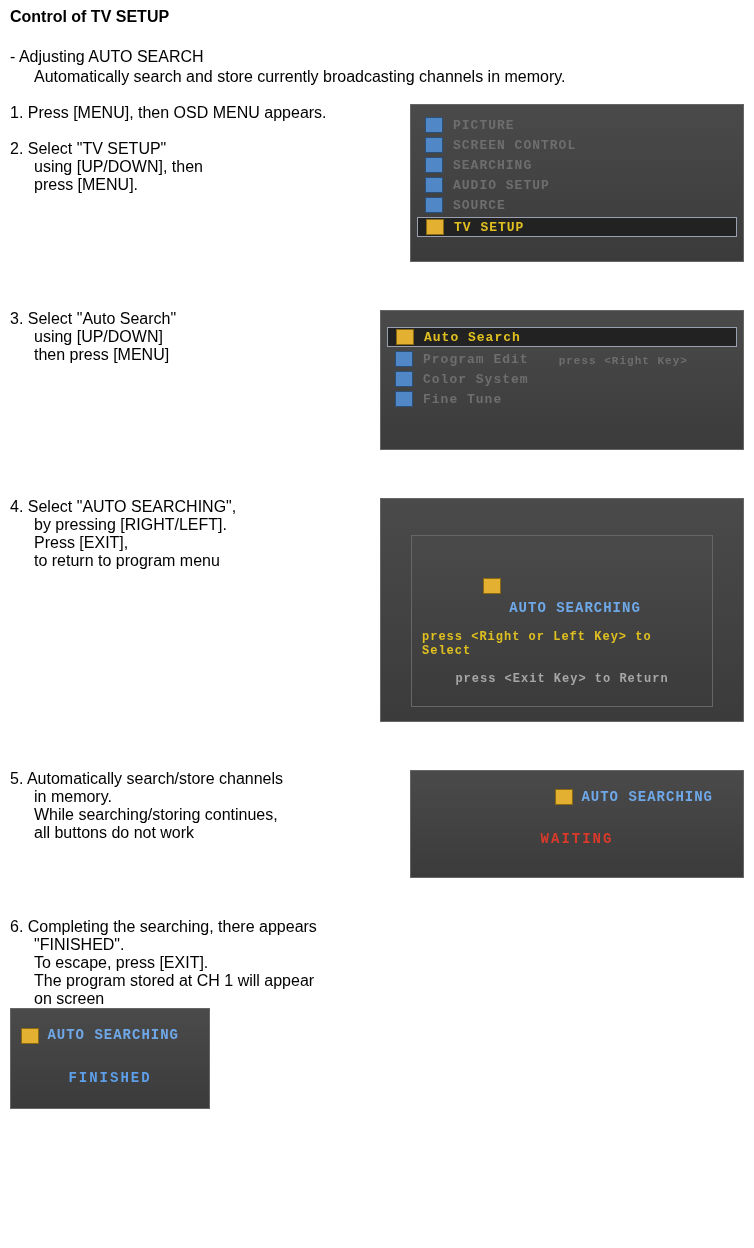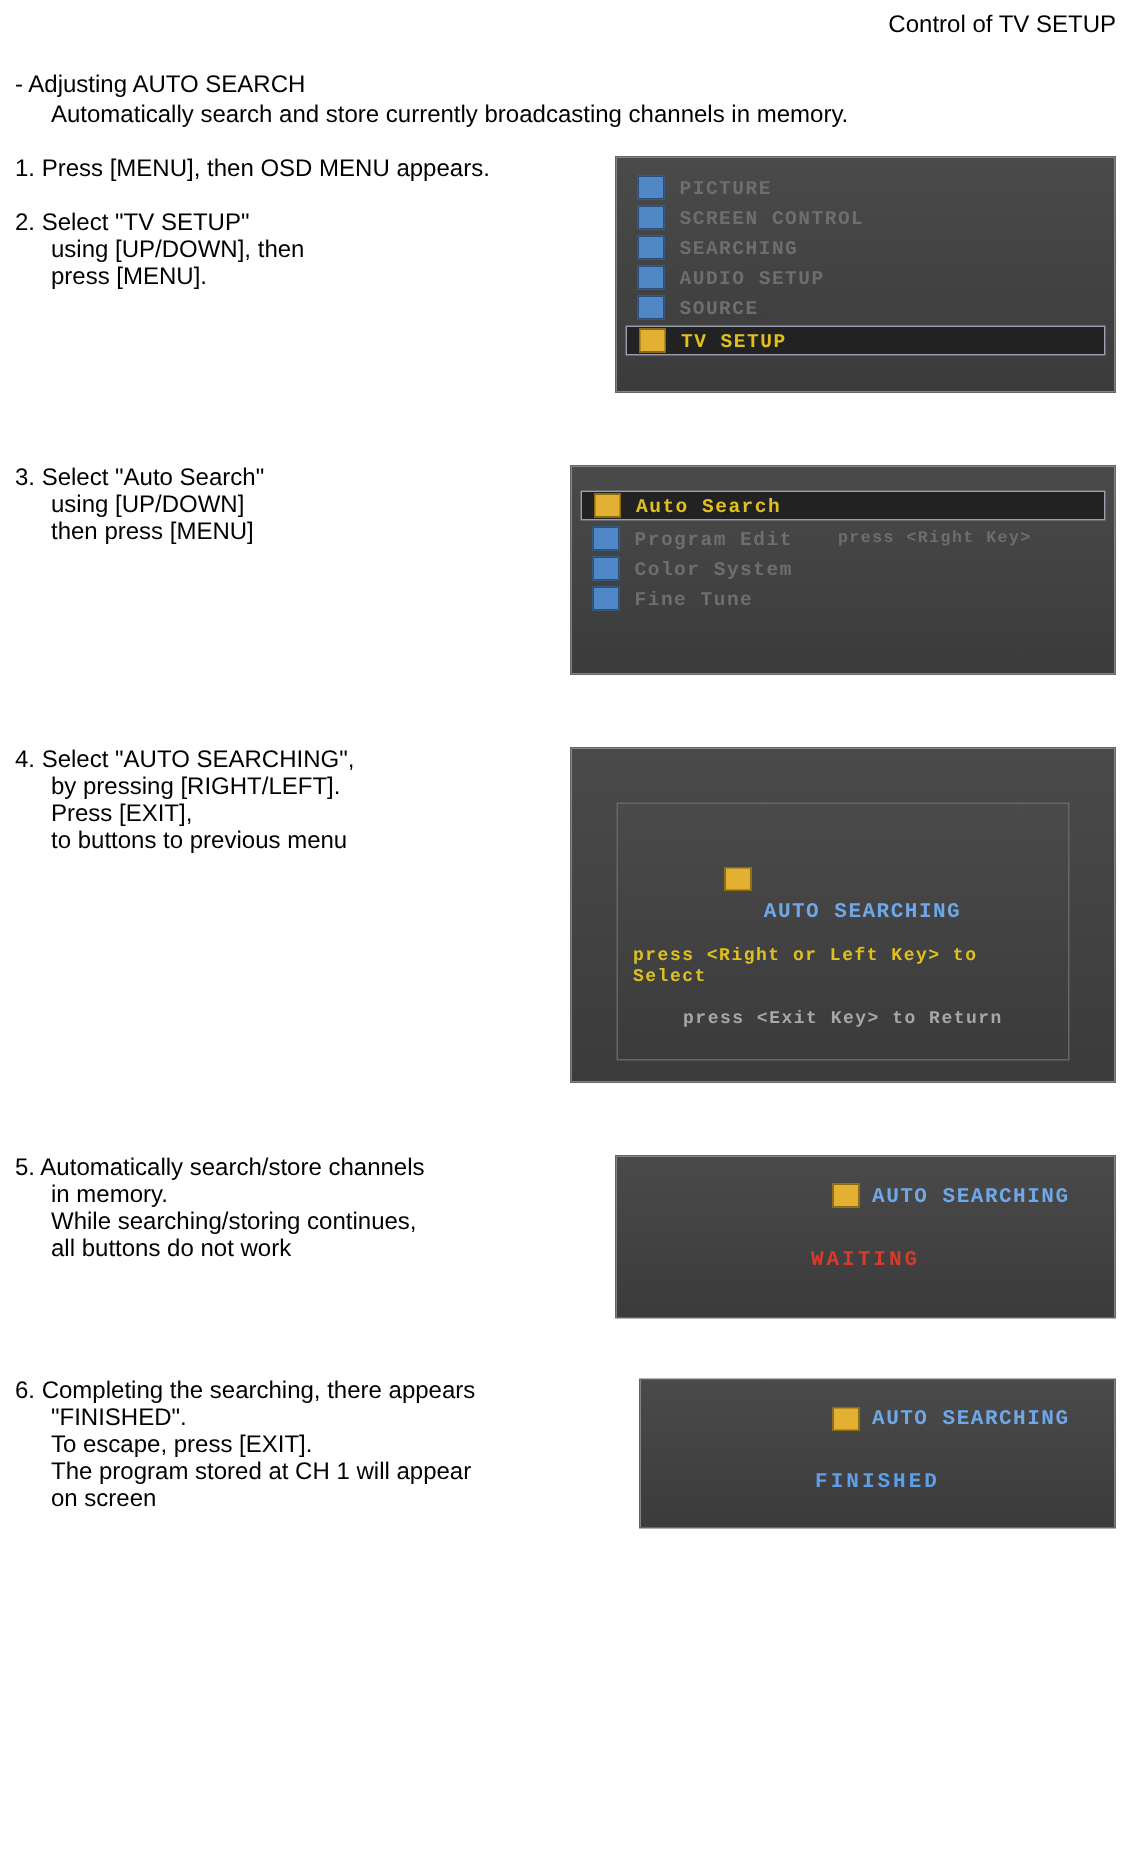--- a/index.html
+++ b/index.html
@@ -5,23 +5,22 @@
   body {
     margin: 0;
     padding: 8px 10px;
     font-family: Arial, Helvetica, sans-serif;
     font-size: 16px;
     color: #000;
     background: #fff;
     width: 734px;
   }
   .title {
-    font-weight: normal;
+    font-weight: bold;
     margin-bottom: 22px;
-    text-align: right;
   }
   .intro-line {
     margin-bottom: 2px;
   }
   .intro-line2 {
     margin-left: 24px;
     margin-bottom: 18px;
   }
   .row {
     display: flex;
@@ -42,21 +41,21 @@
     background: linear-gradient(#4a4a4a,#3b3b3b);
     border: 1px solid #666;
     color: #c7c7c7;
     font-family: "Courier New", monospace;
     font-size: 14px;
     padding: 10px 0;
     position: relative;
   }
   .osd-row {
     display: flex;
-    align-items: center;
+    align-items: flex-end;
     padding: 2px 14px;
     gap: 10px;
   }
   .osd-row.highlight {
     background: #222;
     border: 1px solid #9aa0b0;
     margin: 2px 6px;
     padding: 1px 8px;
   }
   .osd-row .lbl {
@@ -163,21 +162,21 @@
         </div>
     </div>
   </div>
 </div>
 
 <div class="row">
   <div class="textcol" style="width:370px;">
     <div>4. Select "AUTO SEARCHING",</div>
     <div class="cont">by pressing [RIGHT/LEFT].</div>
     <div class="cont">Press [EXIT],</div>
-    <div class="cont">to buttons to previous menu</div>
+    <div class="cont">to return to program menu</div>
   </div>
   <div class="fig">
     <div class="osd" style="padding:6px;">
       <div style="height:30px;"></div>
       <div class="osd-inner" style="margin:0 auto;">
         <div class="osd-center">
           <div class="osd-title">
               <span class="ic active"></span>
               <span class="cyanlbl">AUTO SEARCHING</span>
             </div>
@@ -202,21 +201,21 @@
       <div style="text-align:right; padding-right:20px;">
         <span class="ic active" style="vertical-align:middle;"></span>
         <span class="cyanlbl">AUTO SEARCHING</span>
       </div>
       <div style="height:26px;"></div>
       <div class="red">WAITING</div>
     </div>
   </div>
 </div>
 
-<div class="row" style="margin-bottom:0;">
+<div class="row" style="margin-bottom:0;flex-direction:column;">
   <div class="textcol" style="width:416px;">
     <div>6. Completing the searching, there appears</div>
     <div class="cont">"FINISHED".</div>
     <div class="cont">To escape, press [EXIT].</div>
     <div class="cont">The program stored at CH 1 will appear</div>
     <div class="cont">on screen</div>
   </div>
   <div class="fig">
     <div class="osd" style="padding:18px 10px 22px 10px;">
       <div style="text-align:right; padding-right:20px;">

